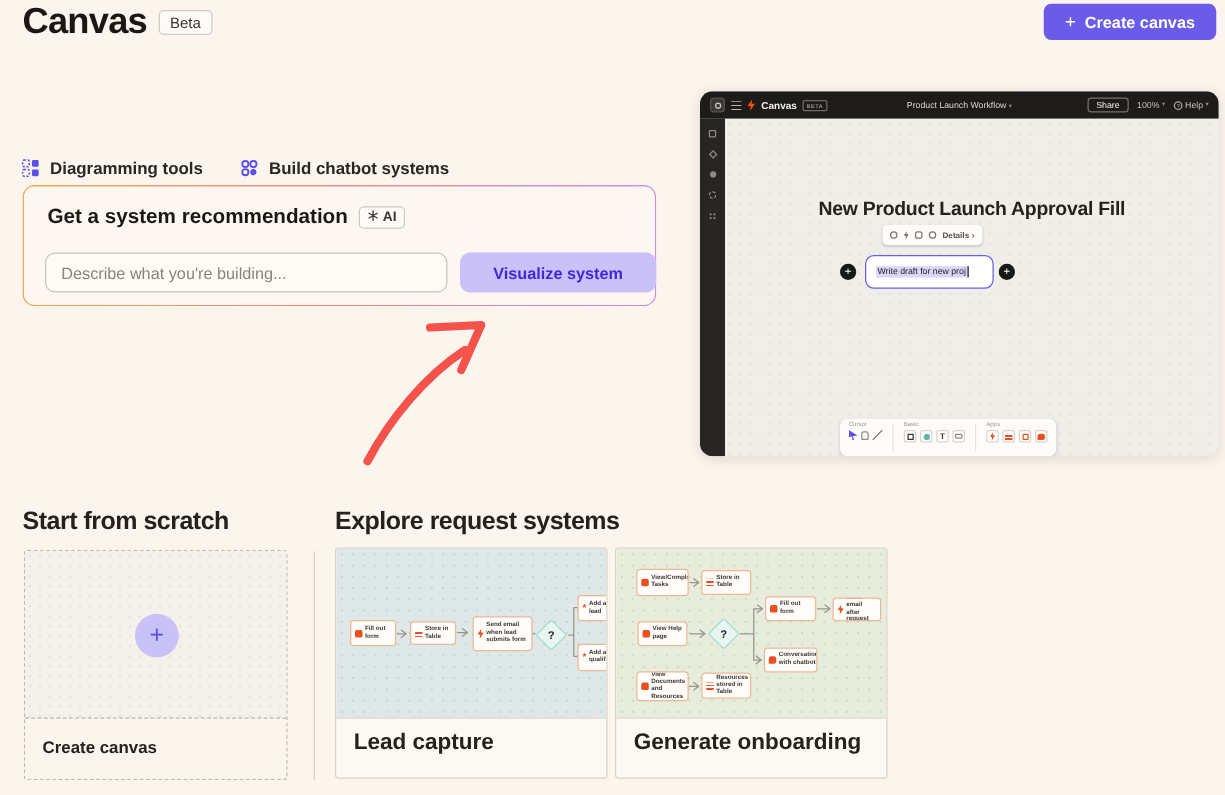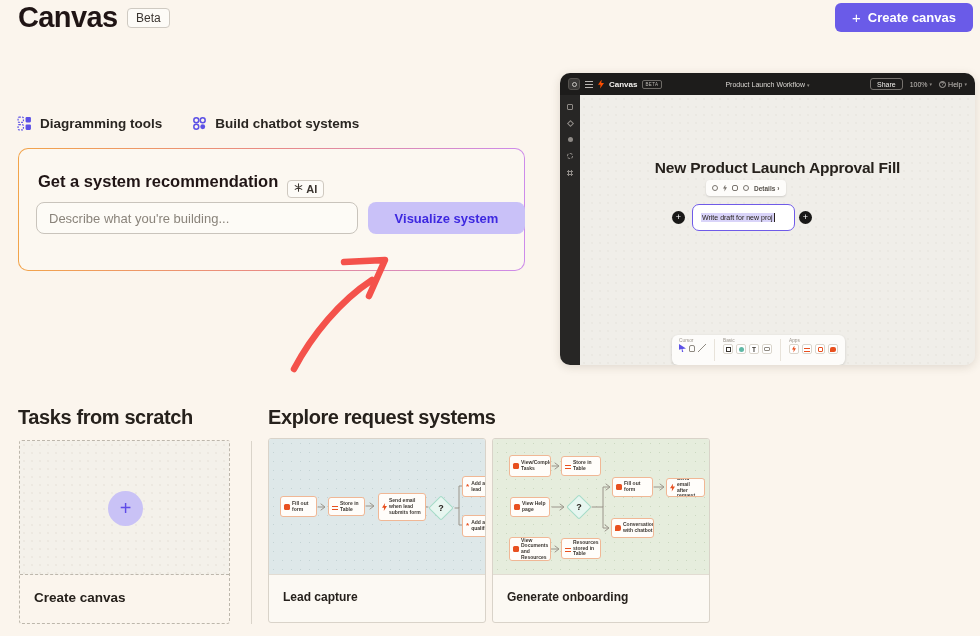--- a/index.html
+++ b/index.html
@@ -13,32 +13,32 @@
   .h1 { position:absolute; left:18px; top:1px; font-size:29px; font-weight:700; letter-spacing:-0.6px; }
   .beta-badge { position:absolute; left:127px; top:8px; font-size:12px; color:#3B3530;
     background:#FDFBF7; border:1px solid #CFCAC2; border-radius:4px; padding:2px 8px; }
   .create-btn { position:absolute; left:835px; top:3px; width:138px; height:29px;
     background:#6A5BE8; color:#fff; border:none; border-radius:6px; font-size:13px; font-weight:700;
     display:flex; align-items:center; justify-content:center; gap:7px; cursor:pointer;
     font-family:inherit; }
   .create-btn .plus { font-size:15px; font-weight:400; }
   .desc { position:absolute; left:17px; top:58px; width:516px; font-size:14.5px; line-height:1.55; color:#3B3530; }
   
-  .features { position:absolute; left:17px; top:116px; display:flex; gap:30px; }
+  .features { position:absolute; left:17px; top:127px; display:flex; gap:30px; }
   .feature { display:flex; align-items:center; gap:8px; font-size:13.5px; font-weight:700; color:#2A2622; }
   .feature svg { display:block; }
   
-  .rec-box { position:absolute; left:18px; top:148px; width:507px; height:123px; border-radius:10px;
+  .rec-box { position:absolute; left:18px; top:148px; width:507px; height:97px; border-radius:10px;
     border:1.5px solid transparent;
     background: linear-gradient(#FCF8F1,#FCF8F1) padding-box,
                 linear-gradient(90deg,#F2A44B,#E98A85,#CD8BEB) border-box; }
   .rec-title-row { position:absolute; left:19px; top:15px; display:flex; align-items:center; gap:9px; }
   .rec-title { font-size:16.5px; font-weight:700; }
   .ai-badge { display:inline-flex; gap:3px; font-size:11px; font-weight:700;
-    color:#3B3530; border:1px solid #CFC9C0; border-radius:4px; padding:2px 6px; background:#FDFBF7;margin-top:16px; }
+    color:#3B3530; border:1px solid #CFC9C0; border-radius:4px; padding:2px 6px; background:#FDFBF7; }
   .rec-input { position:absolute; left:17px; top:53px; width:322px; height:32px; border:1px solid #C9C4BC;
     border-radius:8px; background:#FDFBF6; padding:0 12px; font-size:13px; color:#201515; font-family:inherit; }
   .rec-input::placeholder { color:#8A847B; }
   .gen-btn { position:absolute; left:349px; top:53px; width:157px; height:32px; border:none; border-radius:8px;
     background:#C9C1F8; color:#3D28E0; font-size:13px; font-weight:700; cursor:pointer; font-family:inherit; }
   
   .red-arrow { position:absolute; left:272px; top:243px; }
   
   .window { position:absolute; left:560px; top:73px; width:415px; height:292px; border-radius:10px;
     overflow:hidden; background:#F0EEE9; box-shadow:0 2px 10px rgba(60,45,30,.15); }
@@ -128,21 +128,21 @@
   .mi-int { width:6px; height:6px; background:#E8501F; border-radius:1.5px; }
   .mi-tab { width:6px; height:6px; background:repeating-linear-gradient(0deg,#E8501F 0 1.4px,transparent 1.4px 3px); }
   .mi-bolt { width:5px; height:8px; background:#E8501F; clip-path:polygon(62% 0,0 58%,42% 58%,35% 100%,100% 38%,55% 38%); }
   .mi-hub { color:#E8501F; font-size:8px; font-weight:700; line-height:6px; }
   .mi-chat { width:6px; height:6px; background:#E8501F; border-radius:2px 2px 2px 0; }
   .dwrap { position:absolute; width:26px; height:26px; display:flex; align-items:center; justify-content:center; }
   .dshape { position:absolute; width:18px; height:18px; transform:rotate(45deg); background:#E7F6F0;
     border:1px solid #A5DBC8; border-radius:2px; }
   .dq { position:relative; font-size:9px; font-weight:700; color:#26211C; }
   .connectors { position:absolute; left:0; top:0; }
-  .flabel { font-size:12px; font-weight:700; color:#26211C; position:absolute; left:14px; bottom:18px; }
+  .flabel { font-size:18px; font-weight:700; color:#26211C; position:absolute; left:14px; bottom:18px; }
 </style>
 </head>
 <body>
 
 <div class="page">
 
   <div class="h1">Canvas</div>
   <div class="beta-badge">Beta</div>
   <button class="create-btn">
     <span class="plus">+</span>
@@ -286,21 +286,21 @@
               </span>
             <span class="pt-box">
                 <span class="bx-oblob"></span>
               </span>
           </span>
         </div>
       </div>
     </div>
   </div>
 
-  <div class="h2" style="left:18px; top:406px;">Tasks from scratch</div>
+  <div class="h2" style="left:18px; top:406px;">Start from scratch</div>
   <div class="h2" style="left:268px; top:406px;">Explore request systems</div>
 
   <div class="scratch-card">
     <div class="scratch-top">
       <span class="scratch-plus">+</span>
     </div>
     <div class="card-footer-label">Create canvas</div>
   </div>
 
   <div class="vdivider"></div>

